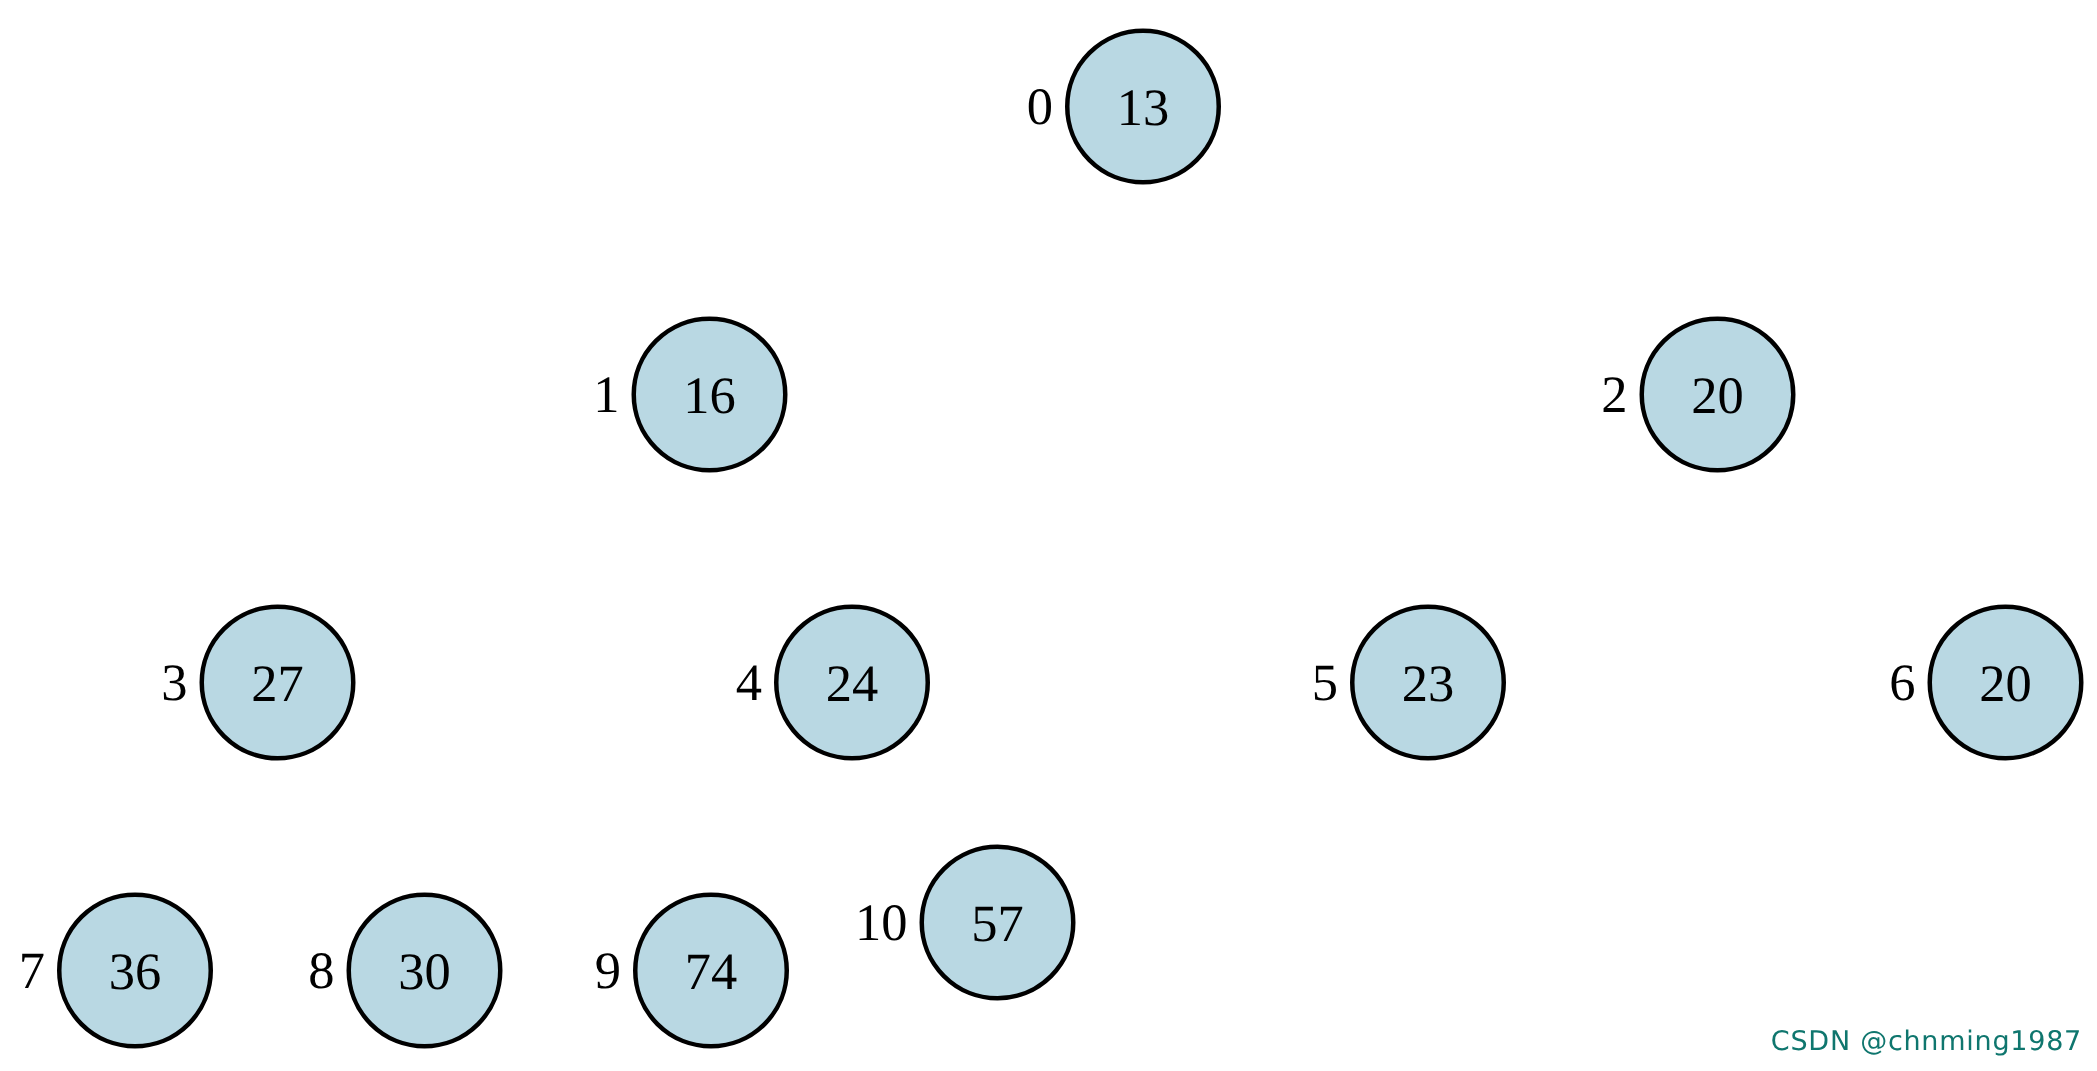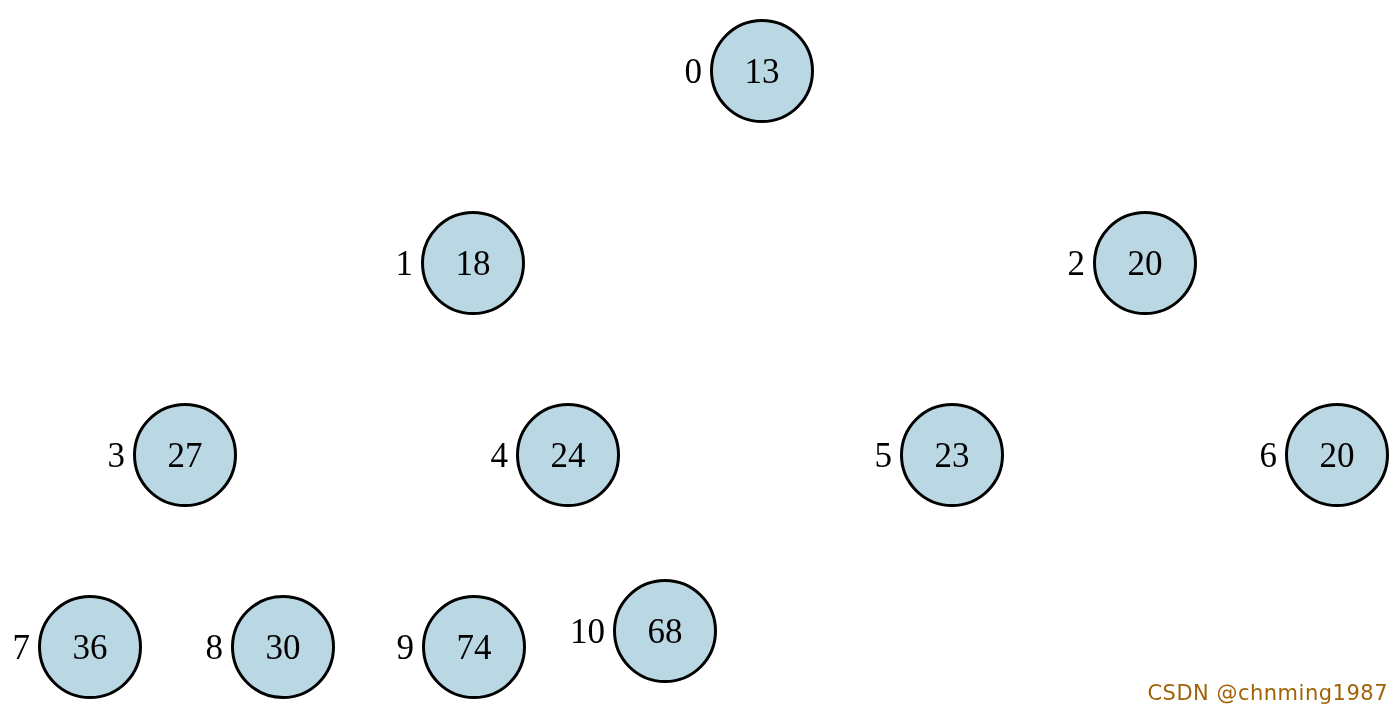--- a/index.html
+++ b/index.html
@@ -48,41 +48,41 @@
     font-size: 35px;
     color: #000000;
     white-space: nowrap;
     line-height: 1;
   }
   .watermark {
     position: absolute;
     right: 10px;
     bottom: 9px;
     font-family: "DejaVu Sans", "Liberation Sans", sans-serif;
-    font-size: 21px;
-    color: #a16207;
+    font-size: 18px;
+    color: #0f766e;
     letter-spacing: 0.5px;
     white-space: nowrap;
   }
 </style>
 </head>
 <body>
 
 <div class="canvas" style="--fill: #b9d8e3; --stroke: #000000;">
   <div class="watermark">CSDN @chnming1987</div>
 <div class="node" style="left: 710px; top: 19px;">
     <span class="node-index">0</span>
     <span class="node-circle">
       <span class="node-value">13</span>
     </span>
   </div>
     <div class="node" style="left: 421px; top: 211px;">
     <span class="node-index">1</span>
     <span class="node-circle">
-      <span class="node-value">18</span>
+      <span class="node-value">16</span>
     </span>
   </div>
     <div class="node" style="left: 1093px; top: 211px;">
     <span class="node-index">2</span>
     <span class="node-circle">
       <span class="node-value">20</span>
     </span>
   </div>
     <div class="node" style="left: 133px; top: 403px;">
     <span class="node-index">3</span>
@@ -119,19 +119,19 @@
     <span class="node-circle">
       <span class="node-value">30</span>
     </span>
   </div>
     <div class="node" style="left: 422px; top: 595px;">
     <span class="node-index">9</span>
     <span class="node-circle">
       <span class="node-value">74</span>
     </span>
   </div>
-    <div class="node" style="left: 613px; top: 579px;">
+    <div class="node" style="left: 613px; top: 563px;">
     <span class="node-index">10</span>
     <span class="node-circle">
-      <span class="node-value">68</span>
+      <span class="node-value">57</span>
     </span>
   </div>
   </div>
 
 </body></html>

